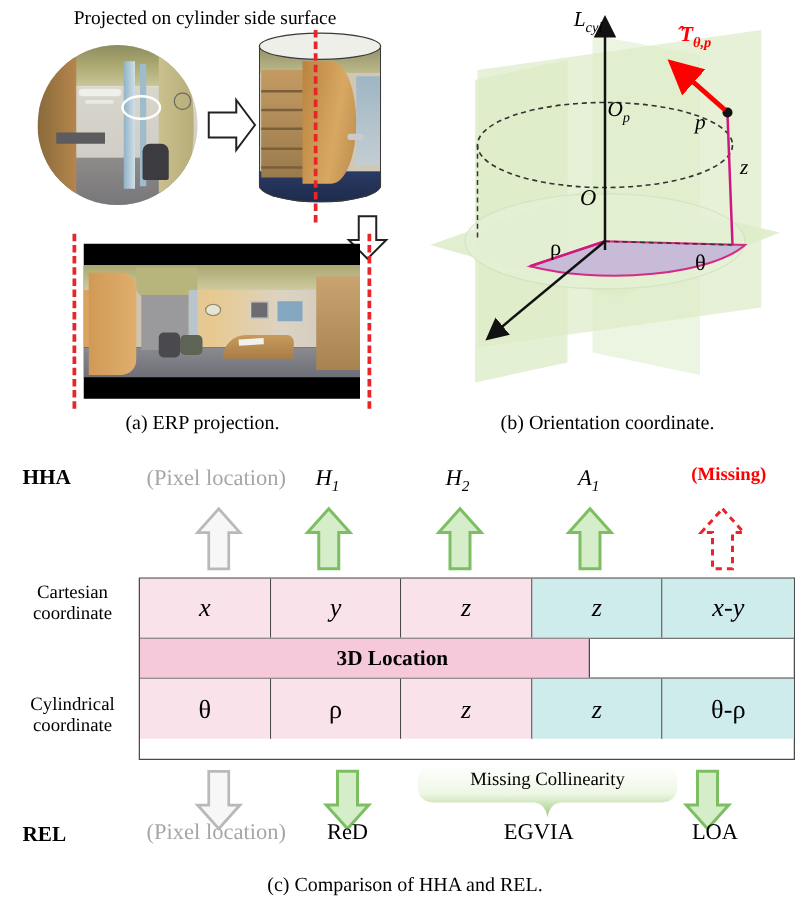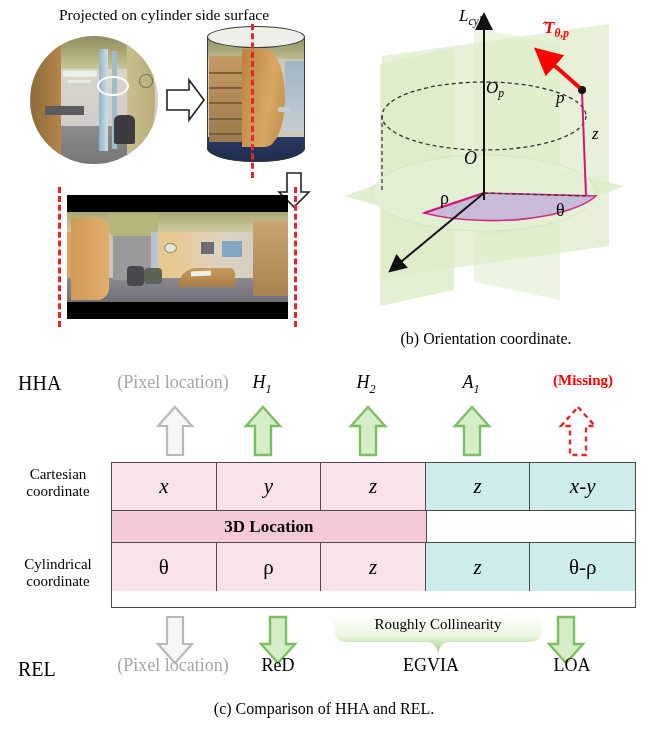--- a/index.html
+++ b/index.html
@@ -91,40 +91,40 @@
   .erp-dash-l{position:absolute;left:-9px;top:-8px;height:140px;border-left:3px dashed #e8262a;}
   .erp-dash-r{position:absolute;right:-9px;top:-8px;height:140px;border-left:3px dashed #e8262a;}
 
   #cap-a{left:0;top:330px;width:324px;font-size:16px;}
 
   
   #panel-b{left:324px;top:0;width:324px;height:360px;}
   #cap-b{left:324px;top:330px;width:324px;font-size:16px;}
 
   
-  .rowlab{font-weight:normal;font-size:20px;}
+  .rowlab{font-weight:bold;font-size:17px;}
   #hha-label{left:18px;top:372px;width:80px;text-align:left;}
   #rel-label{left:18px;top:658px;width:80px;text-align:left;}
   .pixloc{color:#a6a6a6;font-size:14.5px;}
   .colhdr{position:absolute;top:372px;text-align:center;font-size:18px;font-style:italic;}
   .collow{position:absolute;top:655px;text-align:center;font-size:18px;}
   .missing{color:#ff0000;font-weight:bold;font-style:normal;font-size:15px;}
 
   #tbl{left:111px;top:462px;width:525px;height:146px;border:1.6px solid #4a4a4a;box-sizing:border-box;}
   .trow{display:flex;width:100%;box-sizing:border-box;}
   .trow.r1,.trow.r3{height:48px;}
   .trow.r2{height:32px;}
   .cell{box-sizing:border-box;display:flex;align-items:center;justify-content:center;
         font-size:21px;font-style:italic;}
   .c-pink{background:#fae2ea;}
   .c-teal{background:#cfeced;}
   .b-r{border-right:1.6px solid #4a4a4a;}
   .b-b{border-bottom:1.6px solid #4a4a4a;}
   .band{display:flex;align-items:center;justify-content:center;font-weight:bold;
-        font-size:17px;font-style:normal;}
+        font-size:17px;font-style:normal;padding-left:45px;}
   .band-pink{background:#f6c9da;}
   .band-teal{background:#a8ddd9;}
   .sidelab{position:absolute;text-align:center;font-size:15px;line-height:1.15;}
   #cart-lab{left:8px;top:466px;width:100px;}
   #cyl-lab{left:8px;top:556px;width:100px;}
 
   #brace{left:334px;top:612px;width:208px;height:52px;}
   #brace-text{position:absolute;left:0;top:4px;width:208px;text-align:center;font-size:15px;}
 
   #cap-c{left:0;top:700px;width:648px;text-align:center;font-size:16px;}
@@ -209,20 +209,21 @@
         <div class="e-paper"></div>
         <div class="e-shelf"></div>
         <div class="e-chair1"></div>
         <div class="e-chair2"></div>
       </div>
     </div>
     <div class="erp-dash-l"></div>
     <div class="erp-dash-r"></div>
   </div>
 
+  <div class="abs ctr" id="cap-a">(a) ERP projection.</div>
 </div>
 
 <div class="abs" id="panel-b">
   <svg width="324" height="330" viewBox="0 0 324 330">
     <defs>
       <marker id="arrHead" markerWidth="9" markerHeight="9" refX="4" refY="4.5" orient="auto">
         <path d="M0,0 L9,4.5 L0,9 Z" fill="#111"></path>
       </marker>
       <marker id="arrRed" markerWidth="7" markerHeight="7" refX="3" refY="3.5" orient="auto">
         <path d="M0,0 L7,3.5 L0,7 Z" fill="#ff0000"></path>
@@ -365,21 +366,21 @@
     <defs>
       <linearGradient id="bg1" x1="0" y1="0" x2="0" y2="1">
         <stop offset="0%" stop-color="#ffffff"></stop>
         <stop offset="55%" stop-color="#eef6e4"></stop>
         <stop offset="100%" stop-color="#9dcd7f"></stop>
       </linearGradient>
     </defs>
     <path d="M14,0 Q0,0 0,14 L0,16 Q0,30 14,30 L92,30 Q102,30 104,42
              Q106,30 116,30 L194,30 Q208,30 208,16 L208,14 Q208,0 194,0 Z" fill="url(#bg1)"></path>
   </svg>
-  <div id="brace-text">Roughly Collinearity</div>
+  <div id="brace-text">Missing Collinearity</div>
 </div>
 
 <div class="abs rowlab" id="rel-label">REL</div>
 
 <div class="collow pixloc" style="left:108px;width:130px;">(Pixel location)</div>
 <div class="collow" style="left:238px;width:80px;">ReD</div>
 <div class="collow" style="left:376px;width:110px;">EGVIA</div>
 <div class="collow" style="left:532px;width:80px;">LOA</div>
 
 <div class="abs" id="cap-c">(c) Comparison of HHA and REL.</div>

